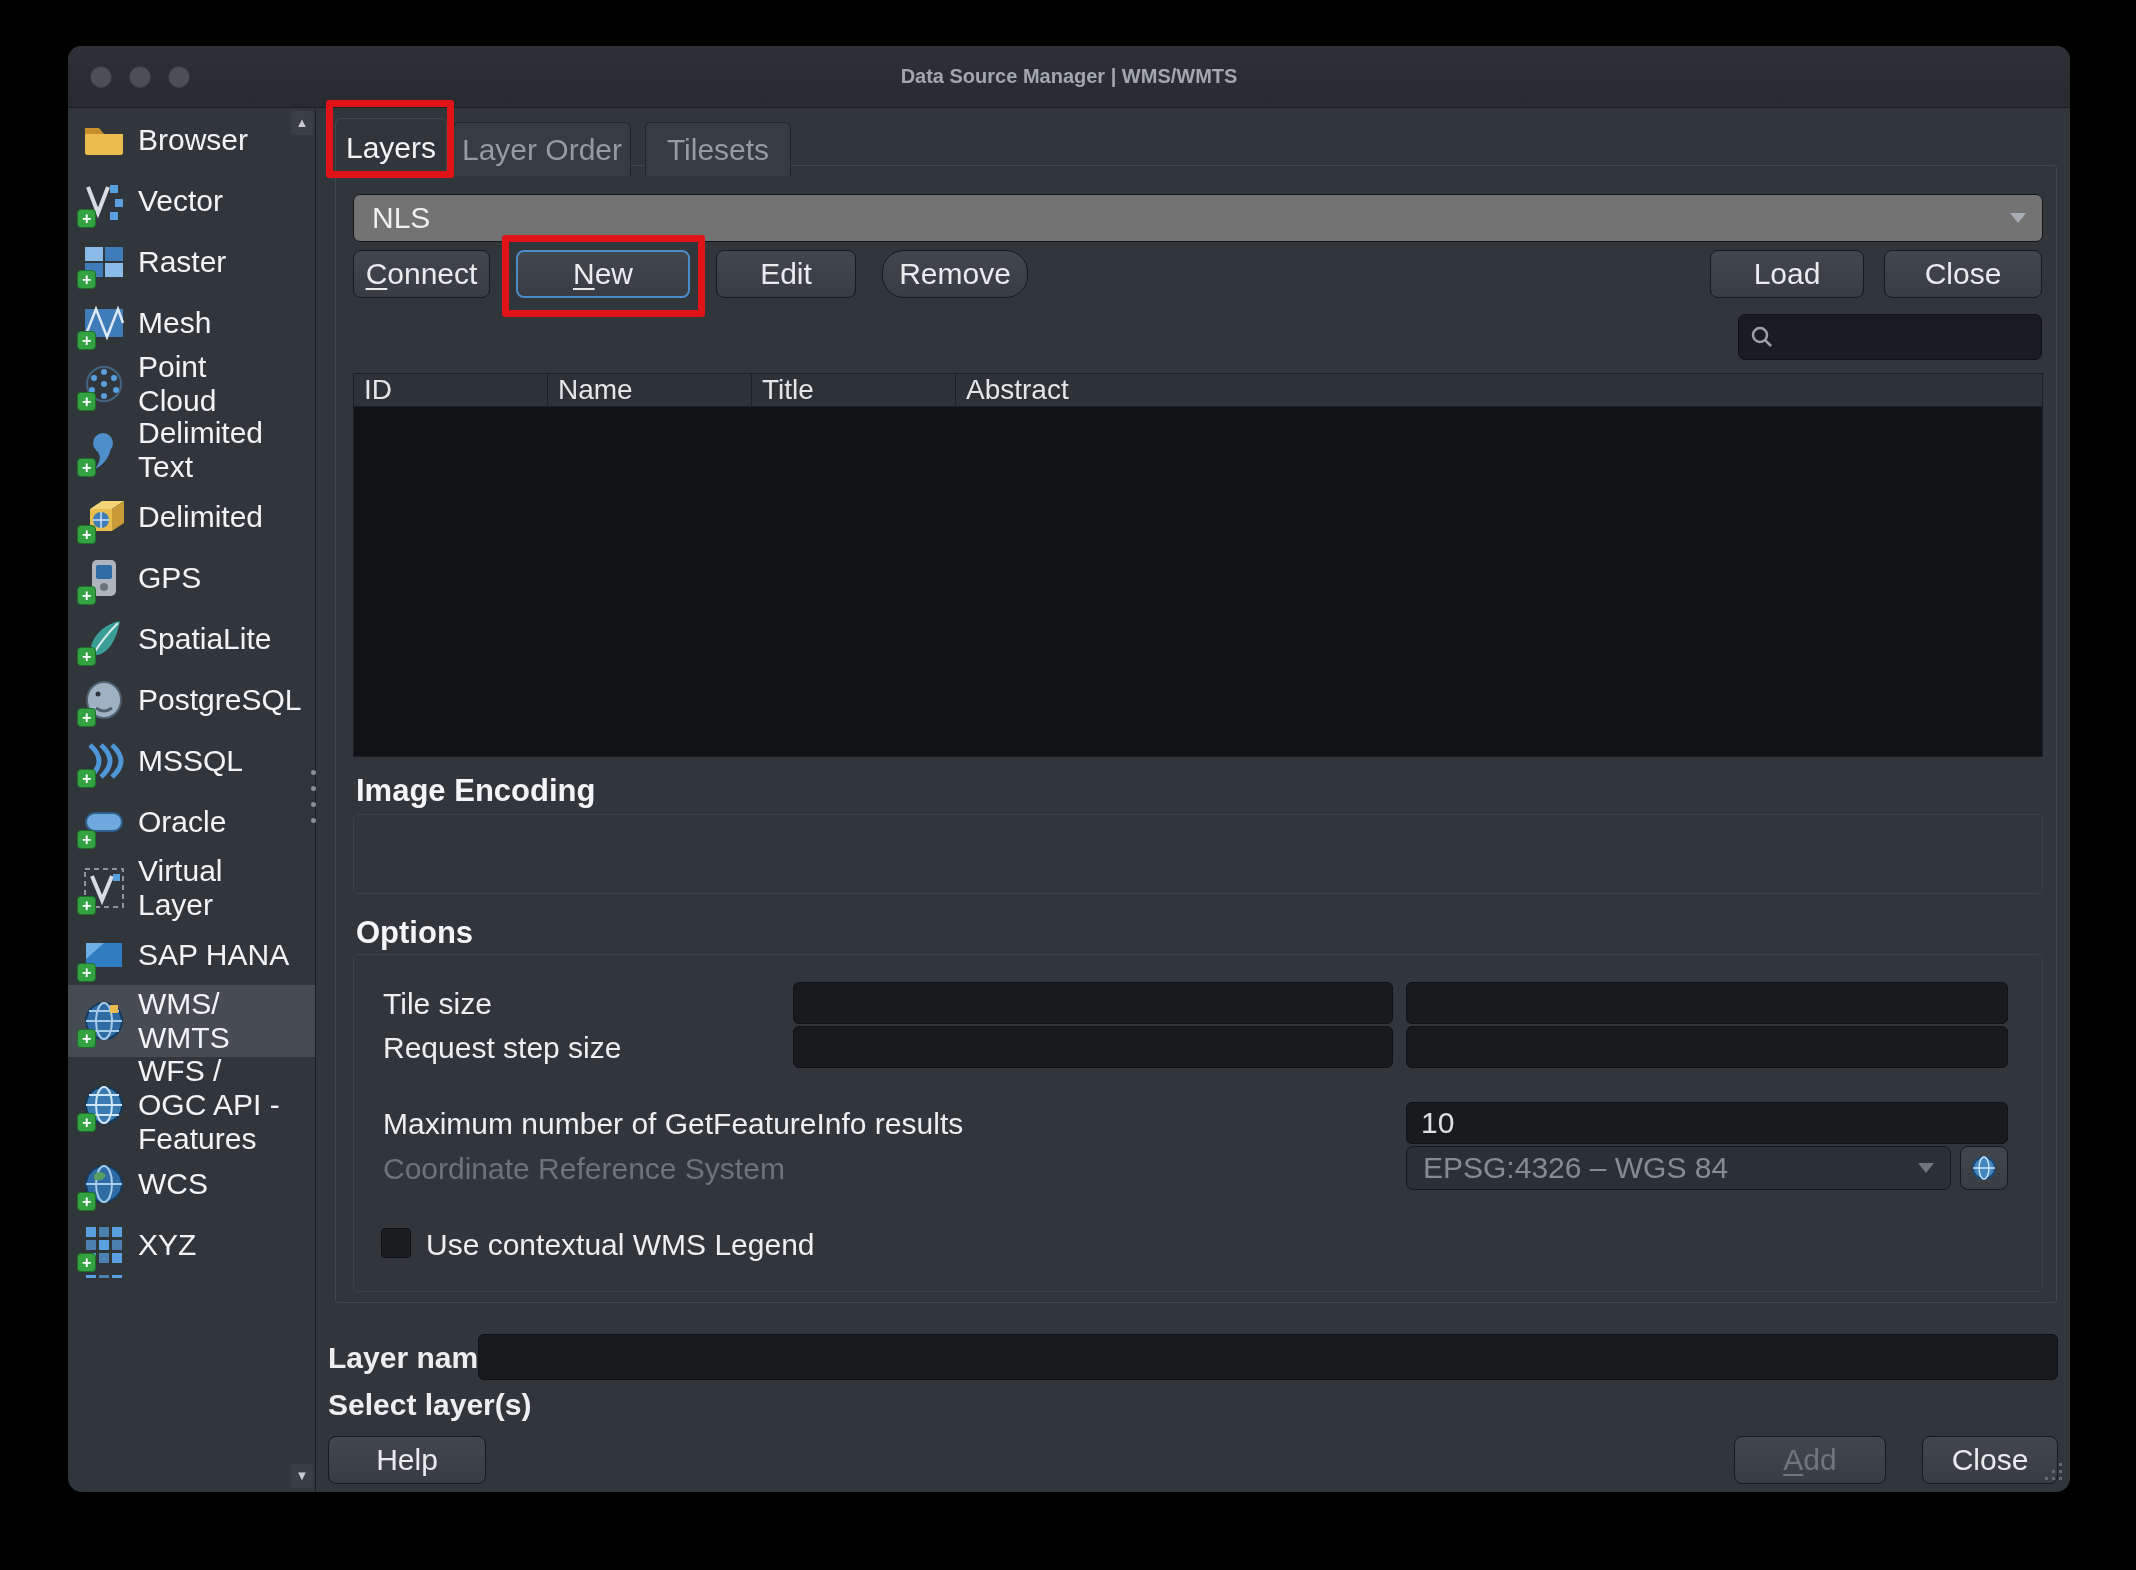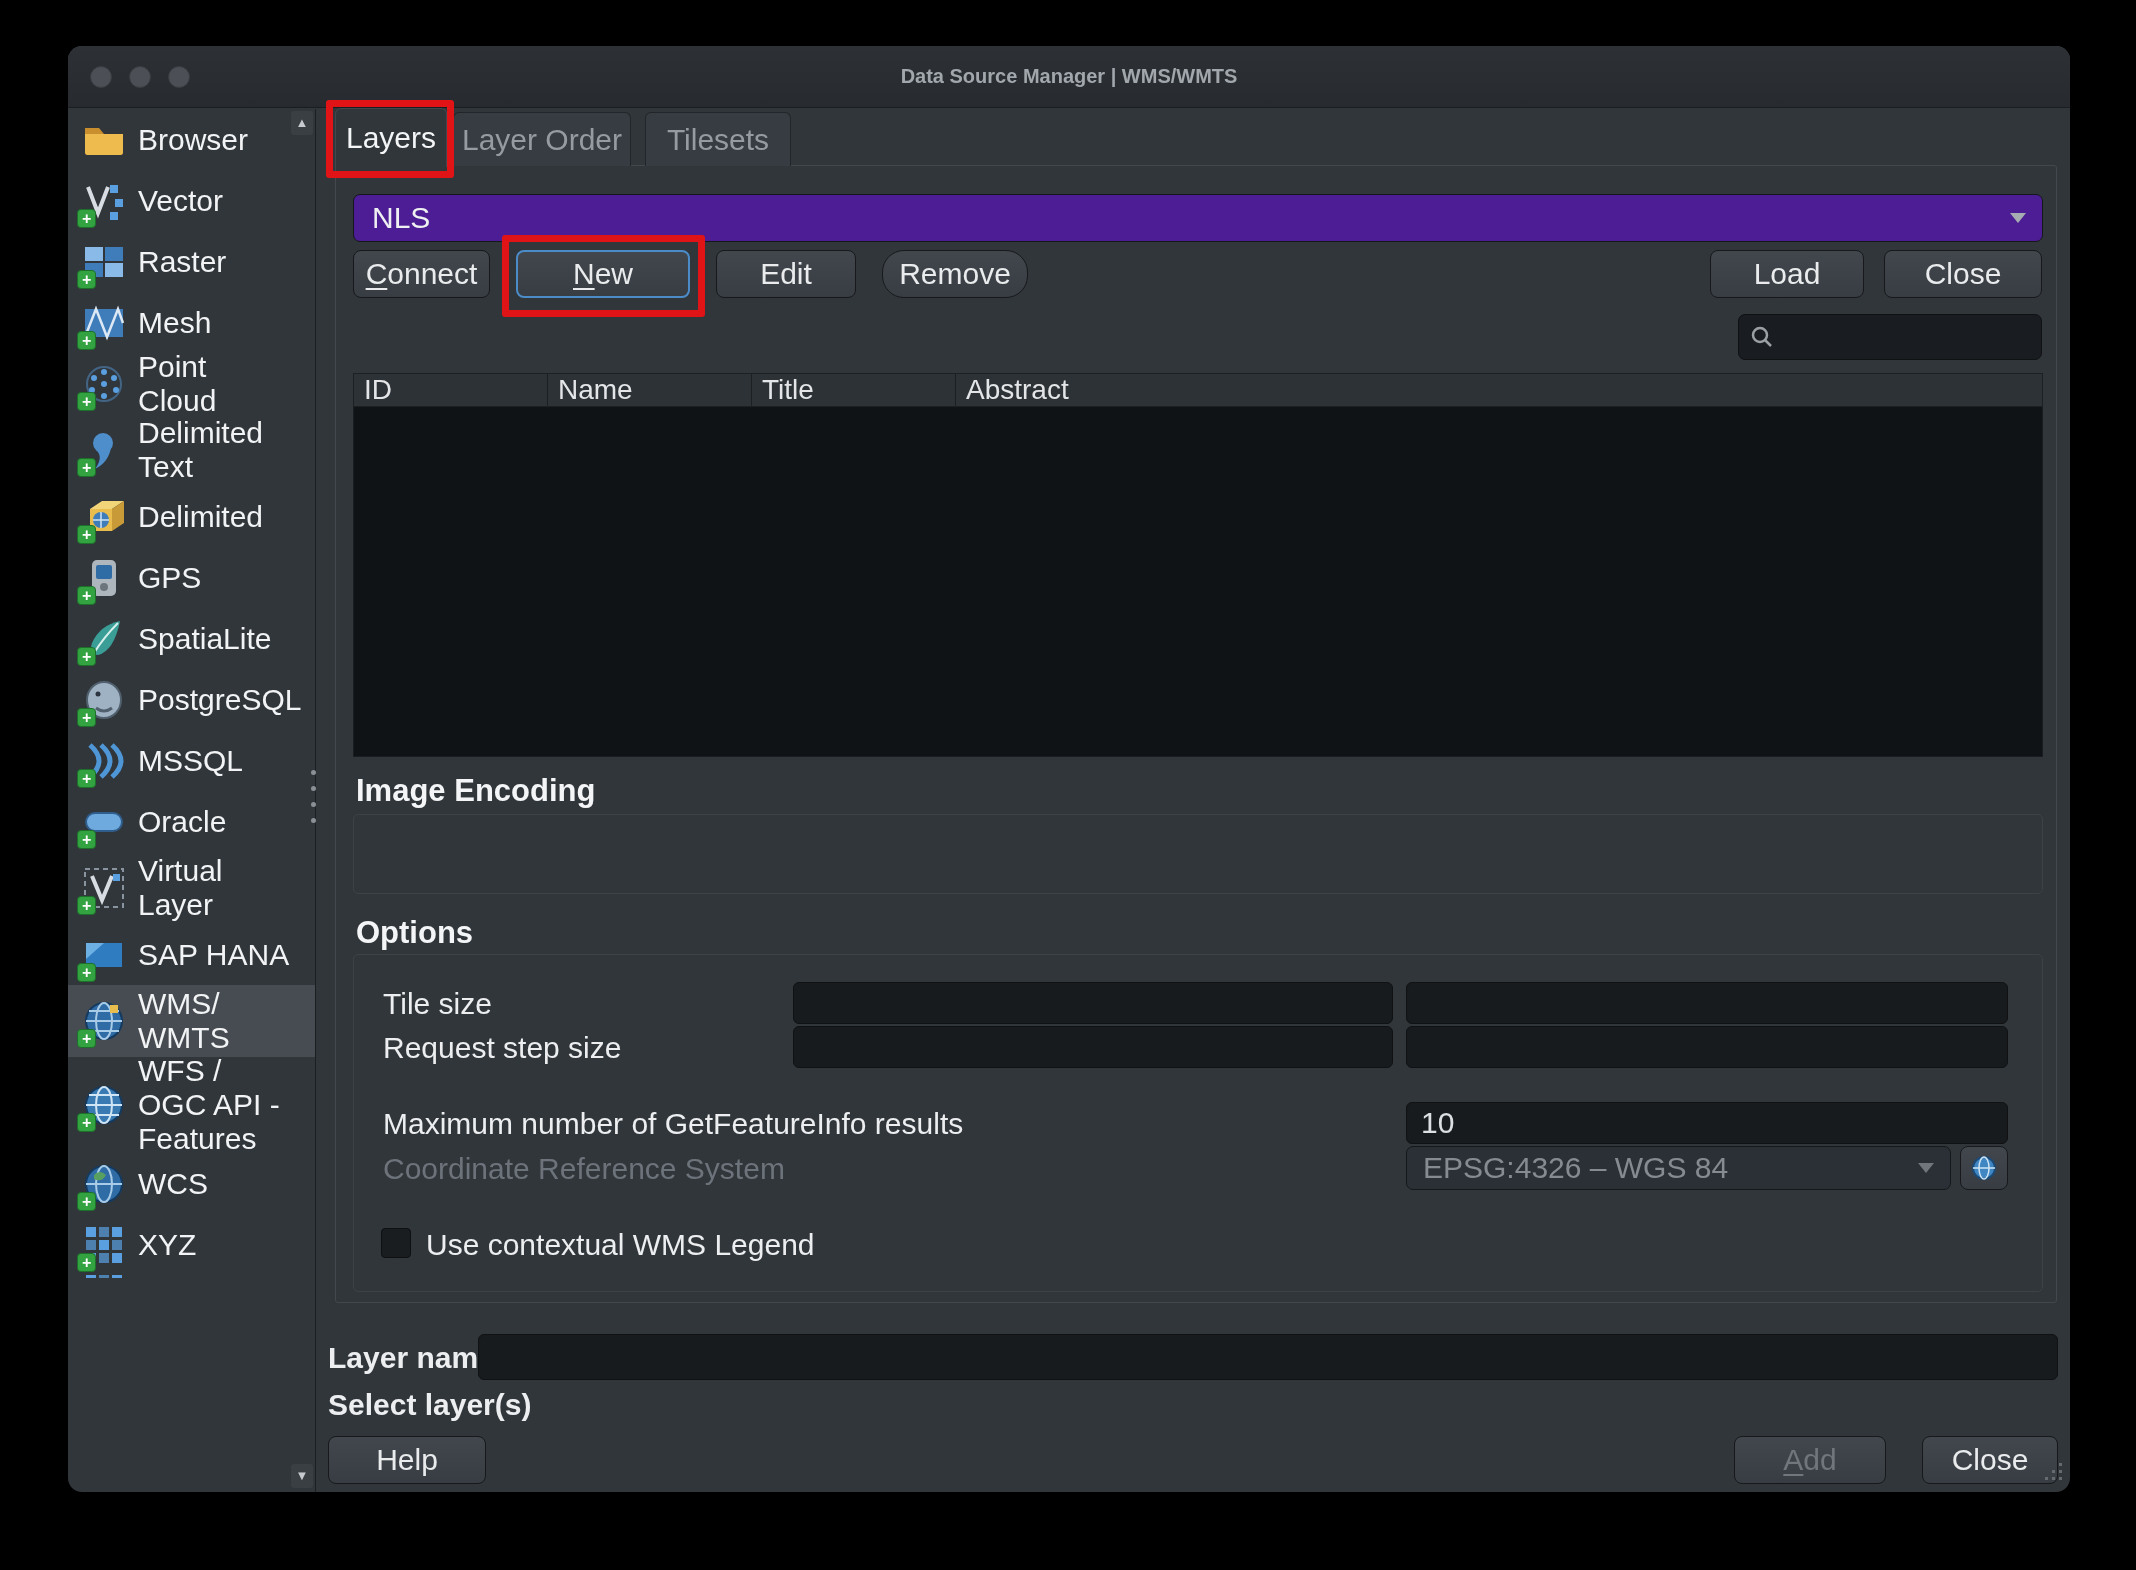--- a/index.html
+++ b/index.html
@@ -45,39 +45,39 @@
     position: absolute; right: 2px; width: 22px; height: 24px; font-size: 13px;
     color: #c7cbd0; text-align: center; line-height: 24px; background: #3a3f44; border-radius: 3px;
   }
   .sb-up { top: 2px; } .sb-down { bottom: 4px; }
   .splitter { position: absolute; left: 243px; top: 724px; z-index: 6; }
   .splitter i { display: block; width: 5px; height: 5px; border-radius: 50%; background: #8a9096; margin-bottom: 11px; }
   
   .tab {
     position: absolute; display: flex; align-items: center; justify-content: center;
     font-size: 30px; background: #373c42; border: 1px solid #22262a; border-bottom: none;
-    border-radius: 6px 6px 0 0; color: #969ba2; z-index: 3;
+    border-radius: 6px 6px 0 0; color: #969ba2; z-index: 3; margin-top: 10px;
   }
   .tab.active { background: #31363b; border-color: #43484e; color: #f3f5f6; z-index: 4; }
   .frame { position: absolute; left: 267px; top: 119px; width: 1722px; height: 1138px; border: 1px solid #43484e; border-radius: 3px; z-index: 2; }
   
   .btn {
     position: absolute; display: flex; align-items: center; justify-content: center;
     background: linear-gradient(#42474d,#383d43); border: 1px solid #17191c; border-radius: 8px;
     font-size: 30px; color: #e9ebed; z-index: 3; cursor: default; text-align: right;
   }
   .btn.focus-blue { border: 2px solid #4b8bc8; }
   .btn.disabled { color: #70767c; }
   u { text-decoration-thickness: 2px; text-underline-offset: 4px; }
   .in {
     position: absolute; background: #181b1e; border: 1px solid #0f1113; border-radius: 6px;
     color: #dde0e2; font-size: 30px; padding: 0 14px; z-index: 3; font-family: "Liberation Sans", sans-serif; outline: none;
   }
   .combo {
-    position: absolute; background: #4c1d95; border: 1px solid #15181a; border-radius: 7px;
+    position: absolute; background: #737373; border: 1px solid #15181a; border-radius: 7px;
     display: flex; align-items: center; padding: 0 18px; font-size: 30px; color: #eef0f1; z-index: 3;
   }
   .combo .arrow {
     position: absolute; right: 16px; top: 50%; margin-top: -5px; width: 0; height: 0;
     border-left: 8px solid transparent; border-right: 8px solid transparent; border-top: 10px solid #a7acb2;
   }
   .combo.dim { color: #858b91; background: #2b3036; padding-left: 16px; }
   .combo.dim .arrow { border-top-color: #70767c; }
   .search {
     position: absolute; display: flex; align-items: center; gap: 8px; padding: 0 10px;

